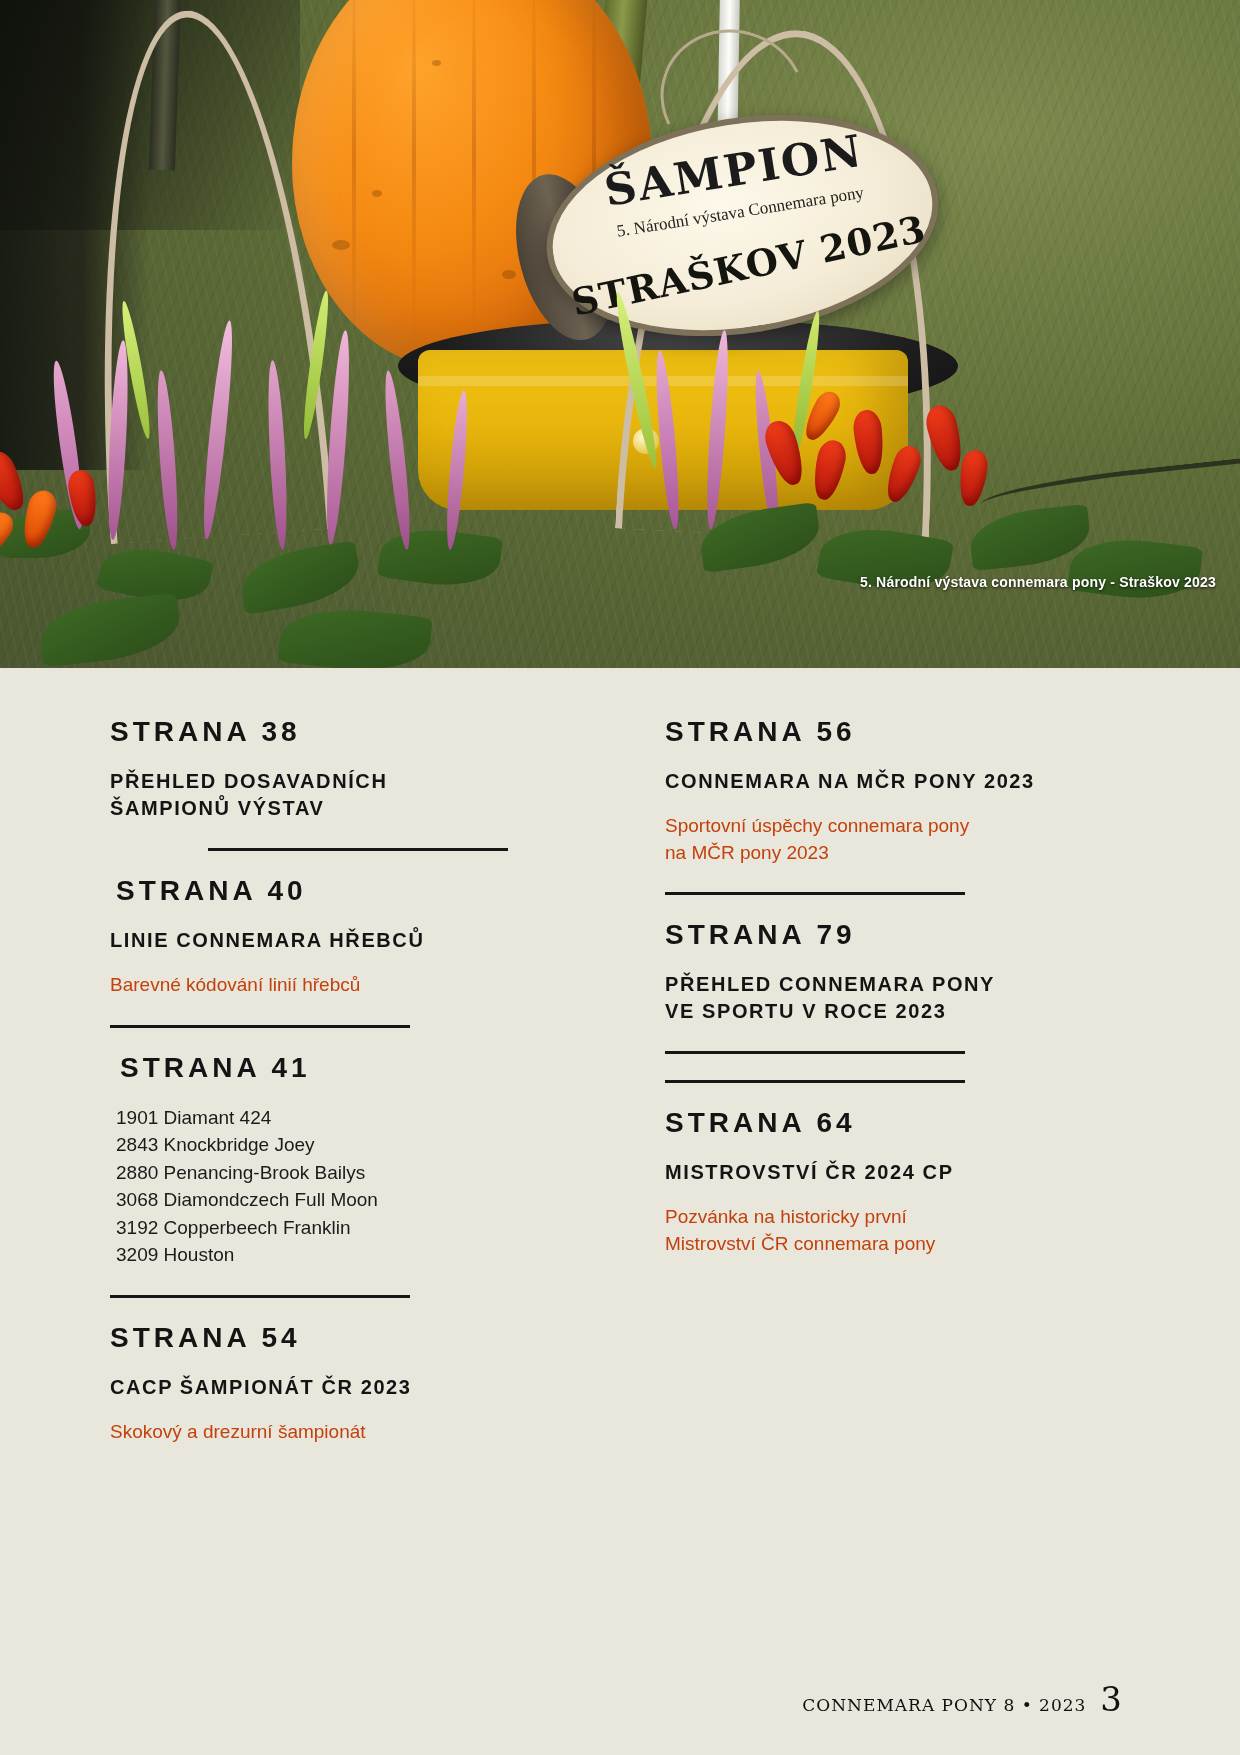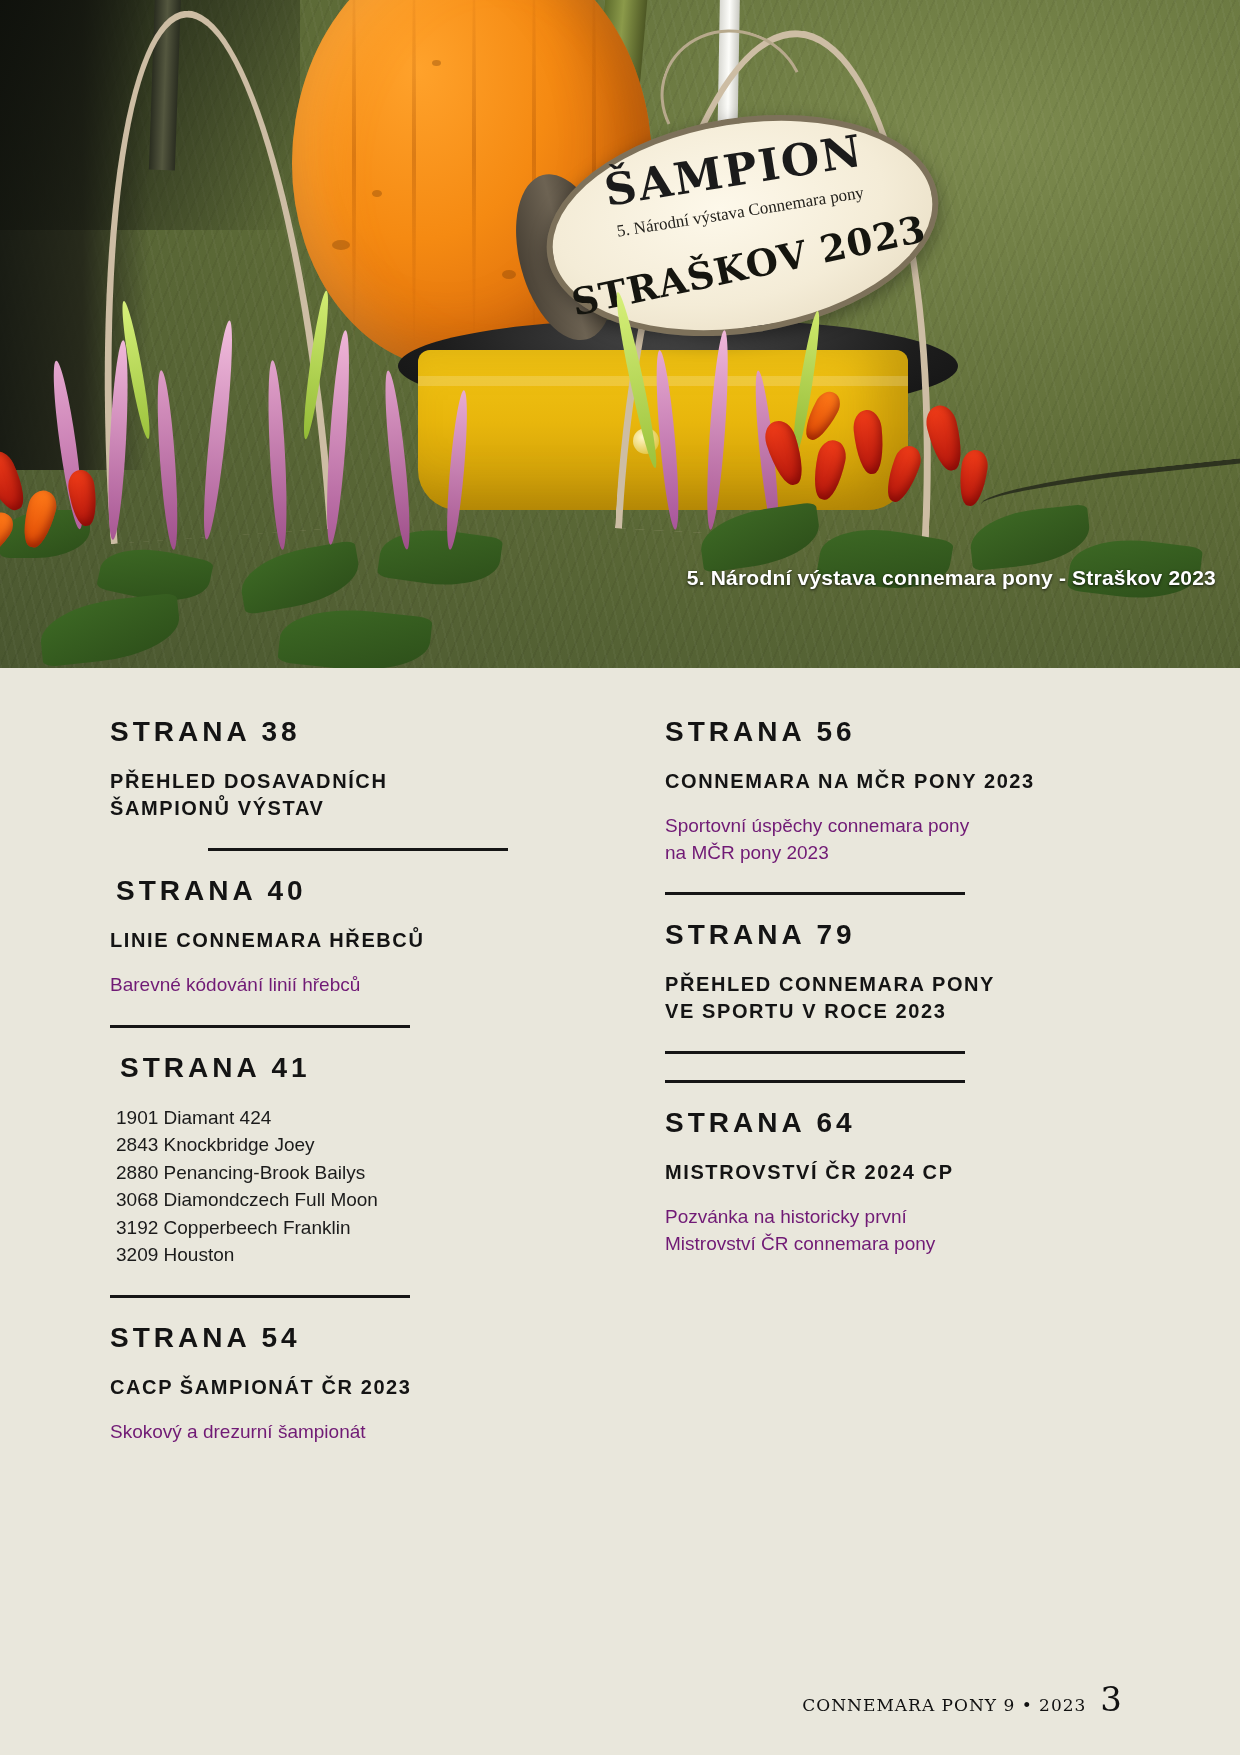--- a/index.html
+++ b/index.html
@@ -252,21 +252,21 @@
   }
   .pepper.o {
     background: linear-gradient(180deg,#ff7a18,#e04a05);
   }
 
   .photo-caption {
     position: absolute;
     right: 24px;
     bottom: 78px;
     color: #ffffff;
-    font-size: 21px;
+    font-size: 14px;
     font-weight: bold;
     text-shadow: 0 1px 3px rgba(0,0,0,.8);
     letter-spacing: .2px;
   }
 
   
   .content {
     position: absolute;
     left: 0;
     top: 668px;
@@ -301,21 +301,21 @@
     font-weight: bold;
     font-size: 20px;
     letter-spacing: 1.6px;
     color: #141414;
     line-height: 1.35;
     margin: 0 0 18px 0;
   }
   .desc {
     font-family: "Liberation Sans", sans-serif;
     font-size: 19px;
-    color: #701a75;
+    color: #c2410c;
     line-height: 1.4;
     margin: 0;
   }
   .list {
     font-family: "Liberation Sans", sans-serif;
     font-size: 19px;
     color: #1b1b1b;
     line-height: 1.45;
     margin: 0;
     padding-left: 6px;
@@ -513,18 +513,18 @@
           <div class="strana">STRANA 64</div>
           <div class="heading">MISTROVSTVÍ ČR 2024 CP</div>
           <div class="desc" style="white-space:pre-line">Pozvánka na historicky první
 Mistrovství ČR connemara pony</div>
         </div>
 
       </div>
     </div>
 
     <div class="footer">
-      <div class="footer-text">CONNEMARA PONY 9 • 2023</div>
+      <div class="footer-text">CONNEMARA PONY 8 • 2023</div>
       <div class="page-num">3</div>
     </div>
   </div>
 
 </div>
 
 </body></html>

